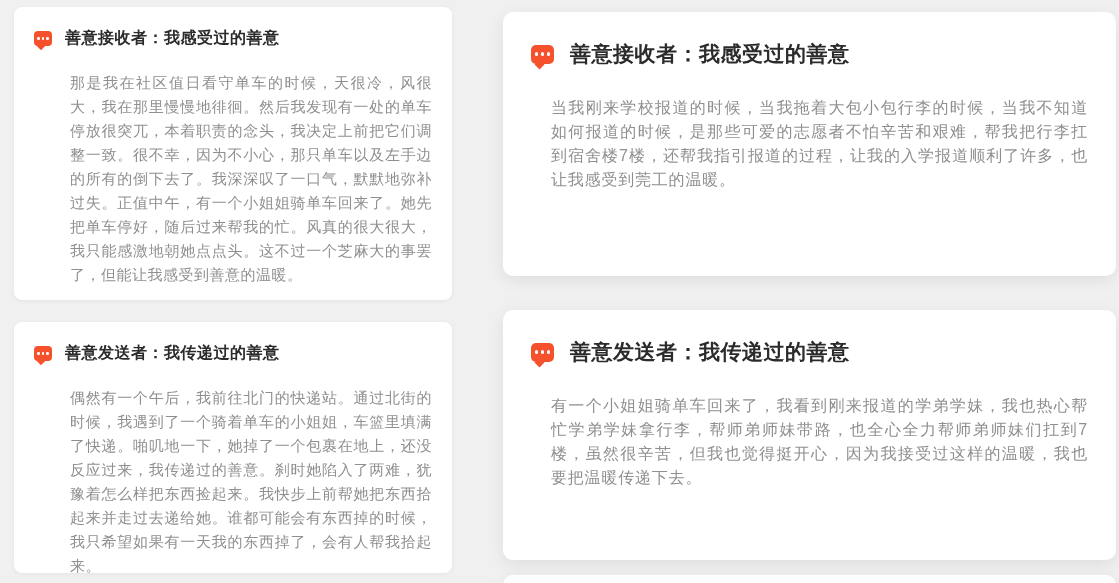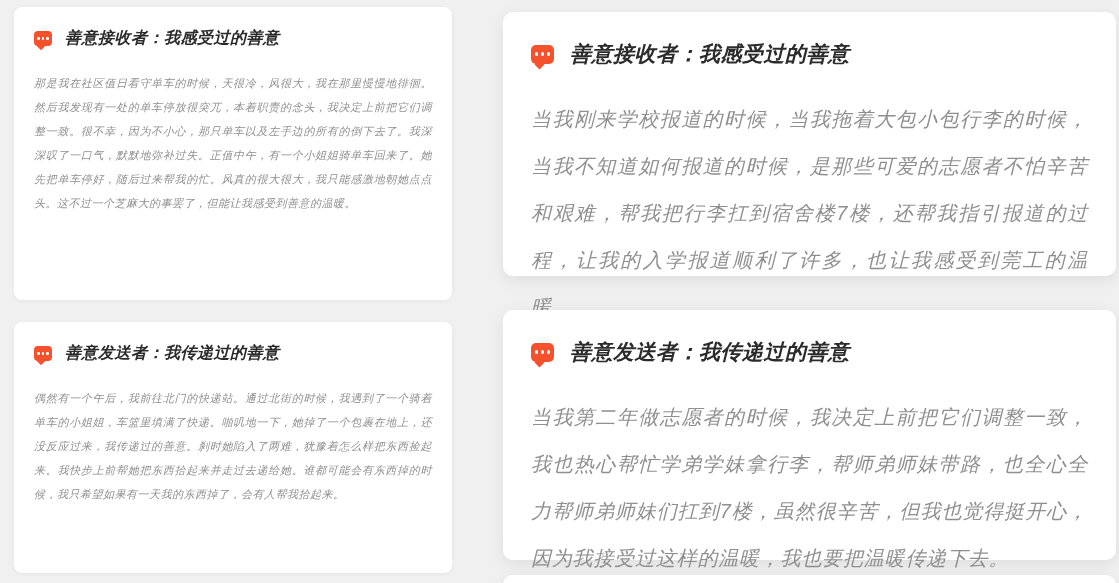--- a/index.html
+++ b/index.html
@@ -10,21 +10,20 @@
     --body-color:#8f8f8f;
   }
   *{margin:0;padding:0;box-sizing:border-box;}
   html,body{background:#e8e8ea;}
   .screen{
     position:relative;
     width:1119px;height:583px;
     background:var(--page-bg);
     overflow:hidden;
     font-family:"Liberation Sans","DejaVu Sans",sans-serif;
-    font-style:italic;
   }
   .card{
     position:absolute;
     background:var(--card-bg);
   }
   .card.left{
     border-radius:8px;
     padding:19px 20px;
     box-shadow:0 1px 4px rgba(0,0,0,.05);
   }
@@ -66,22 +65,22 @@
   .card-title{
     color:var(--title-color);
     font-weight:700;
   }
   .left .card-title{font-size:16px;letter-spacing:.5px;}
   .right .card-title{font-size:21px;letter-spacing:.5px;}
   .card-body{
     color:var(--body-color);
     text-align:justify;
   }
-  .left .card-body{font-size:11px;line-height:24px;letter-spacing:.5px;}
-  .right .card-body{font-size:20px;line-height:47px;letter-spacing:.8px;}
+  .left .card-body{font-size:15px;line-height:24px;letter-spacing:.5px;margin-left:36px;}
+  .right .card-body{font-size:16px;line-height:24px;letter-spacing:.8px;margin-left:20px;}
 </style>
 </head>
 <body>
 
 <div class="screen">
 
   <section class="card left c1">
     <div class="title-row">
       <span class="bubble-icon">
           <i></i>
@@ -119,18 +118,18 @@
 
   <section class="card right c4">
     <div class="title-row">
       <span class="bubble-icon">
           <i></i>
           <i></i>
           <i></i>
         </span>
       <h2 class="card-title">善意发送者：我传递过的善意</h2>
     </div>
-    <p class="card-body">当我第二年做志愿者的时候，我决定上前把它们调整一致，我也热心帮忙学弟学妹拿行李，帮师弟师妹带路，也全心全力帮师弟师妹们扛到7楼，虽然很辛苦，但我也觉得挺开心，因为我接受过这样的温暖，我也要把温暖传递下去。</p>
+    <p class="card-body">有一个小姐姐骑单车回来了，我看到刚来报道的学弟学妹，我也热心帮忙学弟学妹拿行李，帮师弟师妹带路，也全心全力帮师弟师妹们扛到7楼，虽然很辛苦，但我也觉得挺开心，因为我接受过这样的温暖，我也要把温暖传递下去。</p>
   </section>
 
   <section class="card right c5"></section>
 
 </div>
 
 </body></html>

